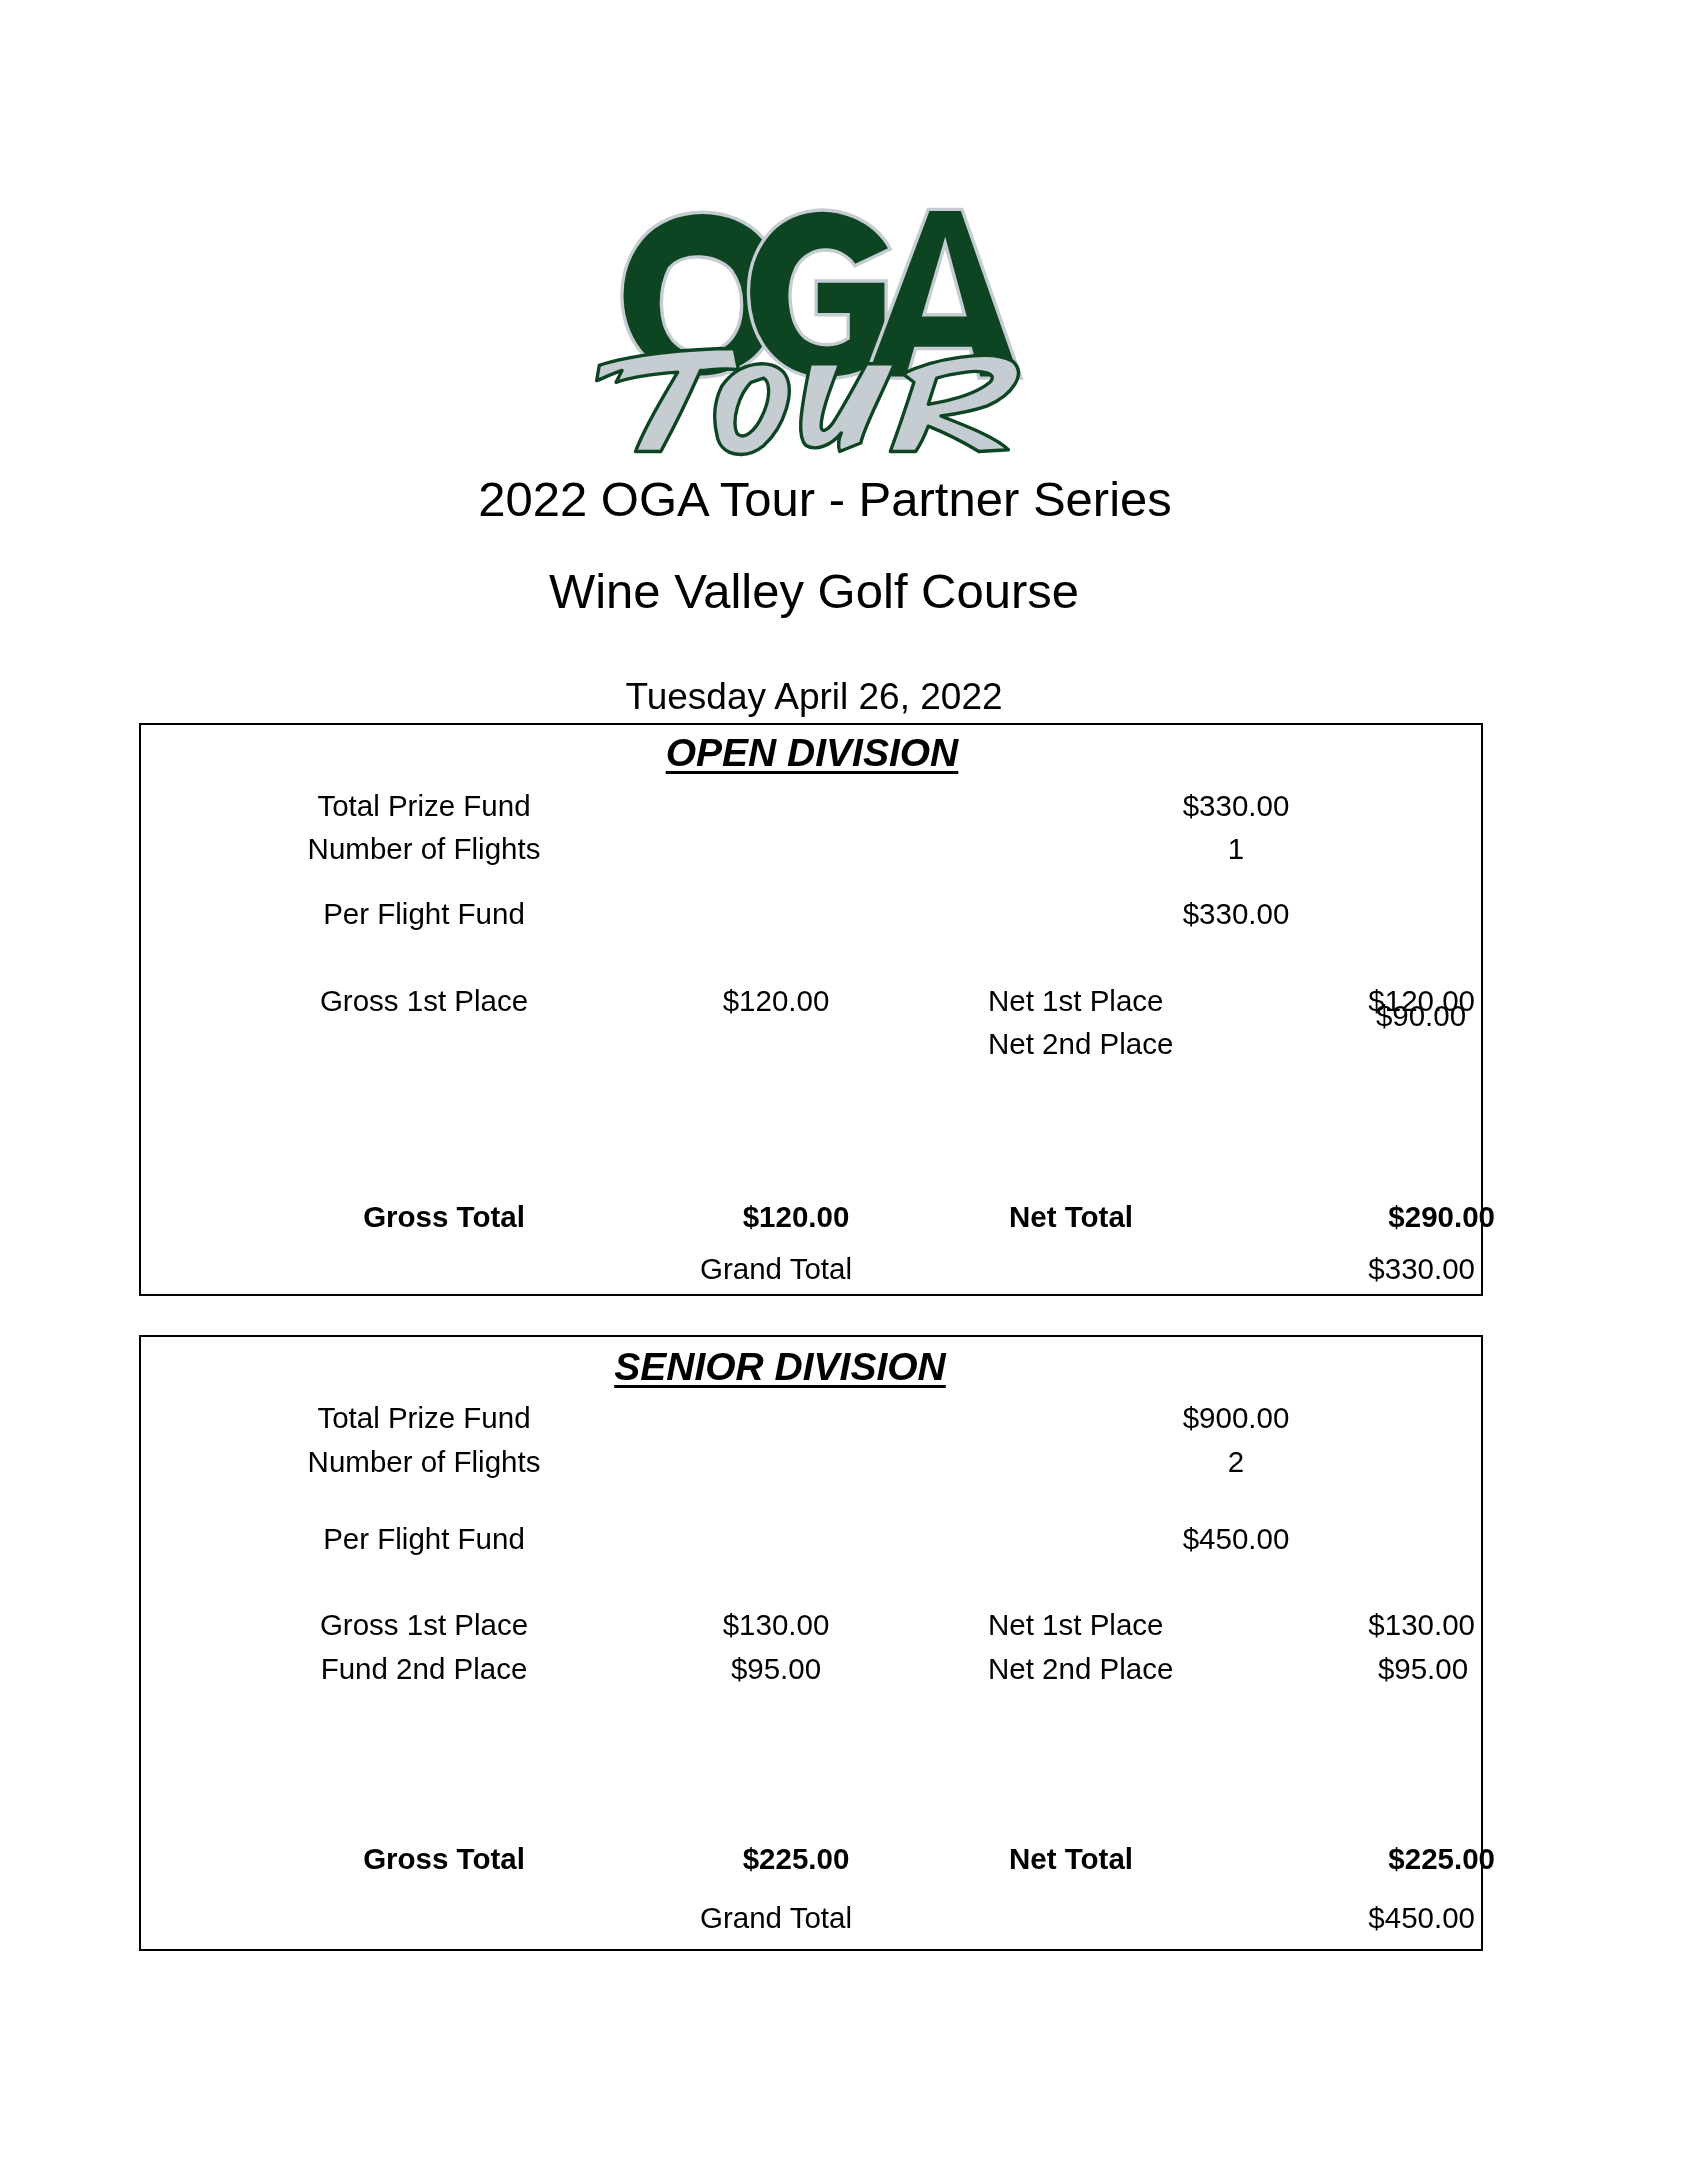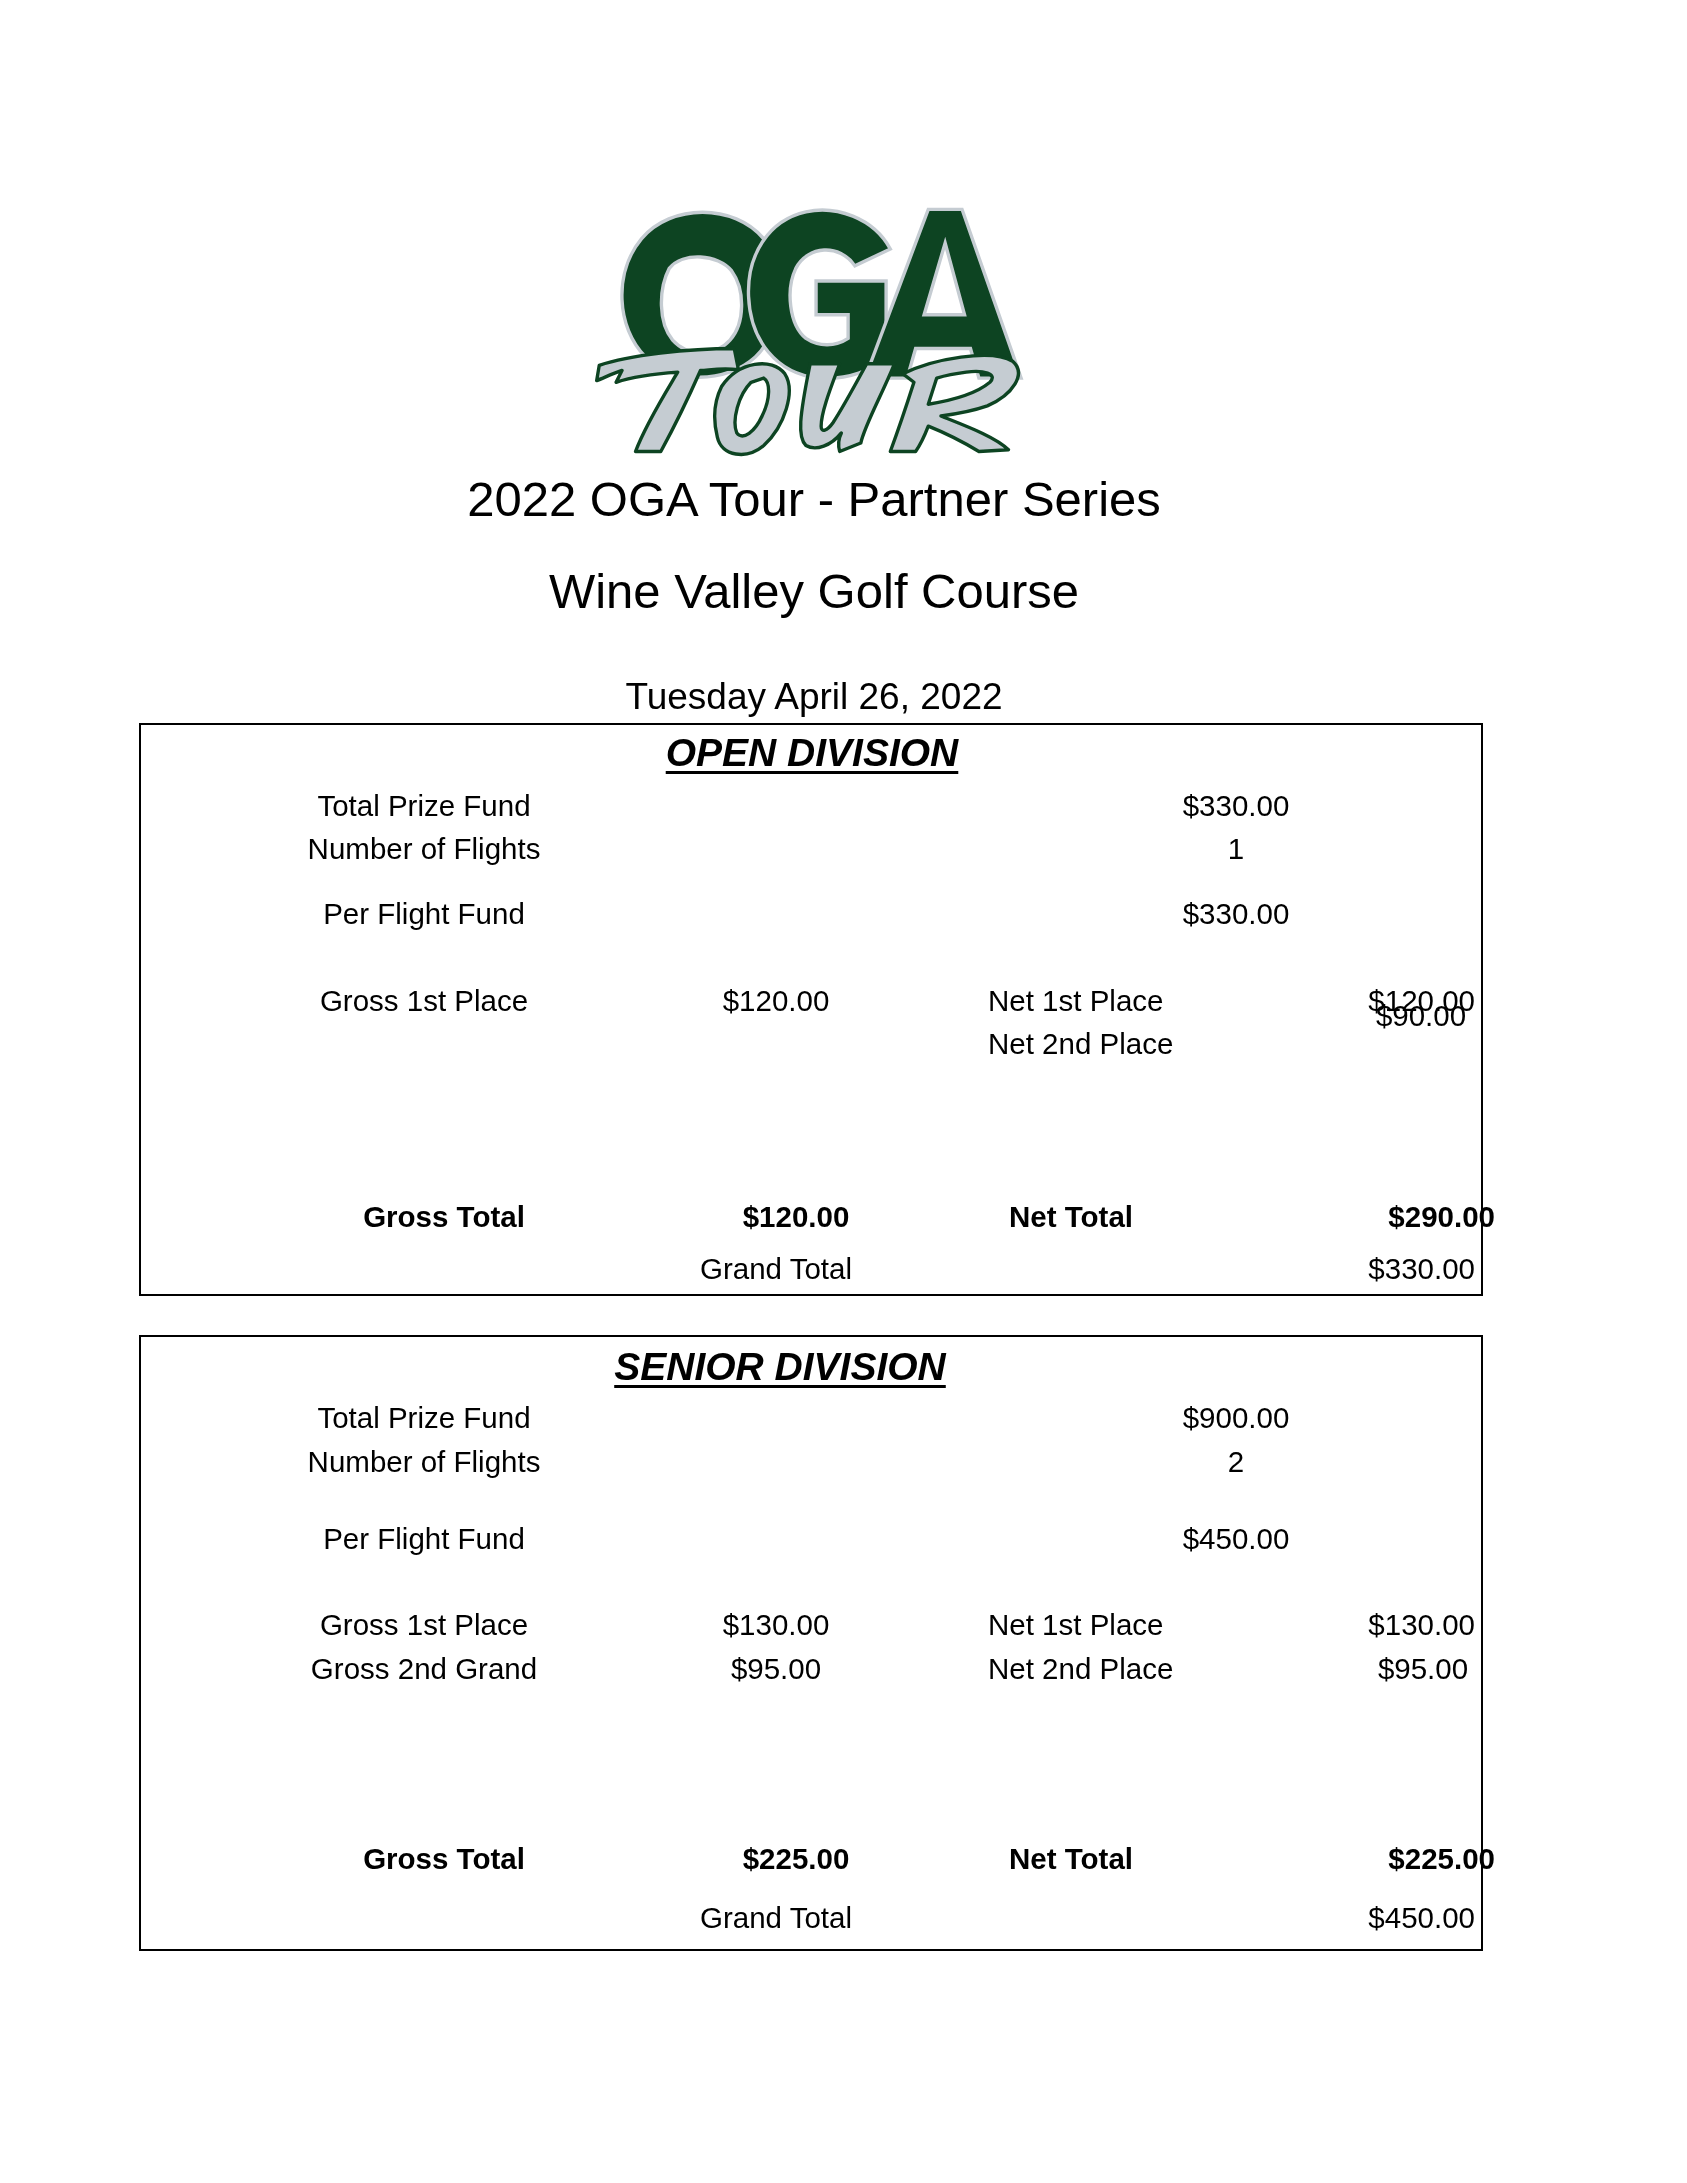--- a/index.html
+++ b/index.html
@@ -7,21 +7,21 @@
     width: 1687px; height: 2183px; position: relative; overflow: hidden;
     font-family: "Liberation Sans", "DejaVu Sans", sans-serif; color: #000;
   }
   .abs { position: absolute; white-space: nowrap; }
   .center { transform: translate(-50%, -50%); text-align: center; }
   .left-mid { transform: translateY(-50%); }
   .right-mid { transform: translate(-100%, -50%); text-align: right; }
 
   #logo { position: absolute; left: 595px; top: 205px; width: 432px; height: 255px; }
 
-  .title { font-size: 49px; }
+  .title { font-size: 49px; margin-left: 11px; }
   .subtitle { font-size: 49px; }
   .date { font-size: 37px; }
 
   .box {
     position: absolute; left: 139px; width: 1344px;
     border: 2.5px solid #000; box-sizing: border-box;
   }
   .heading {
     font-size: 39px; font-weight: bold; font-style: italic;
     text-decoration: underline; text-decoration-thickness: 3.4px; text-underline-offset: 5px;
@@ -103,21 +103,21 @@
 <div class="abs center cell" style="left:1236px; top:1462px;">2</div>
 
 <div class="abs center cell" style="left:424px; top:1539px;">Per Flight Fund</div>
 <div class="abs center cell" style="left:1236px; top:1539px;">$450.00</div>
 
 <div class="abs center cell" style="left:424px; top:1625px;">Gross 1st Place</div>
 <div class="abs center cell" style="left:776px; top:1625px;">$130.00</div>
 <div class="abs left-mid cell" style="left:988px; top:1625px;">Net 1st Place</div>
 <div class="abs right-mid cell" style="left:1475px; top:1625px;">$130.00</div>
 
-<div class="abs center cell" style="left:424px; top:1669px;">Gross 2nd Grand</div>
+<div class="abs center cell" style="left:424px; top:1669px;">Fund 2nd Place</div>
 <div class="abs center cell" style="left:776px; top:1669px;">$95.00</div>
 <div class="abs left-mid cell" style="left:988px; top:1669px;">Net 2nd Place</div>
 <div class="abs center cell" style="left:1423px; top:1669px;">$95.00</div>
 
 <div class="abs center cell bold" style="left:424px; top:1859px;">Gross Total</div>
 <div class="abs center cell bold" style="left:776px; top:1859px;">$225.00</div>
 <div class="abs left-mid cell bold" style="left:989px; top:1859px;">Net Total</div>
 <div class="abs right-mid cell bold" style="left:1475px; top:1859px;">$225.00</div>
 
 <div class="abs center cell" style="left:776px; top:1918px;">Grand Total</div>

